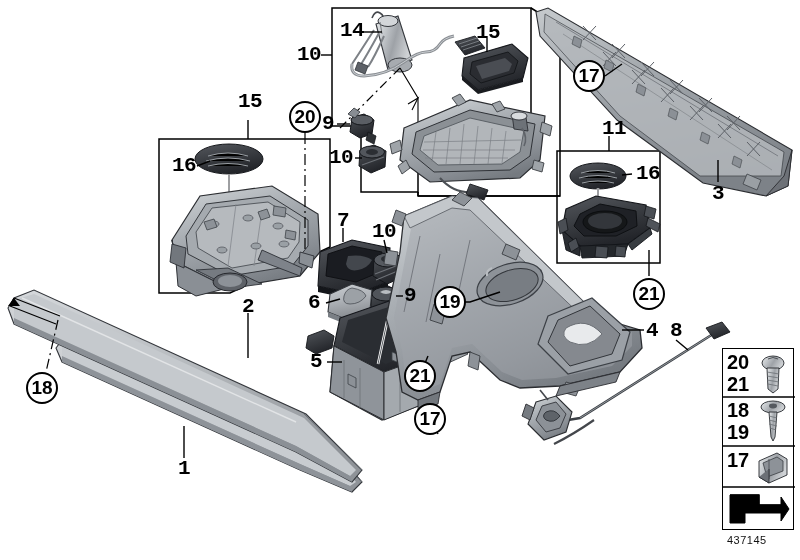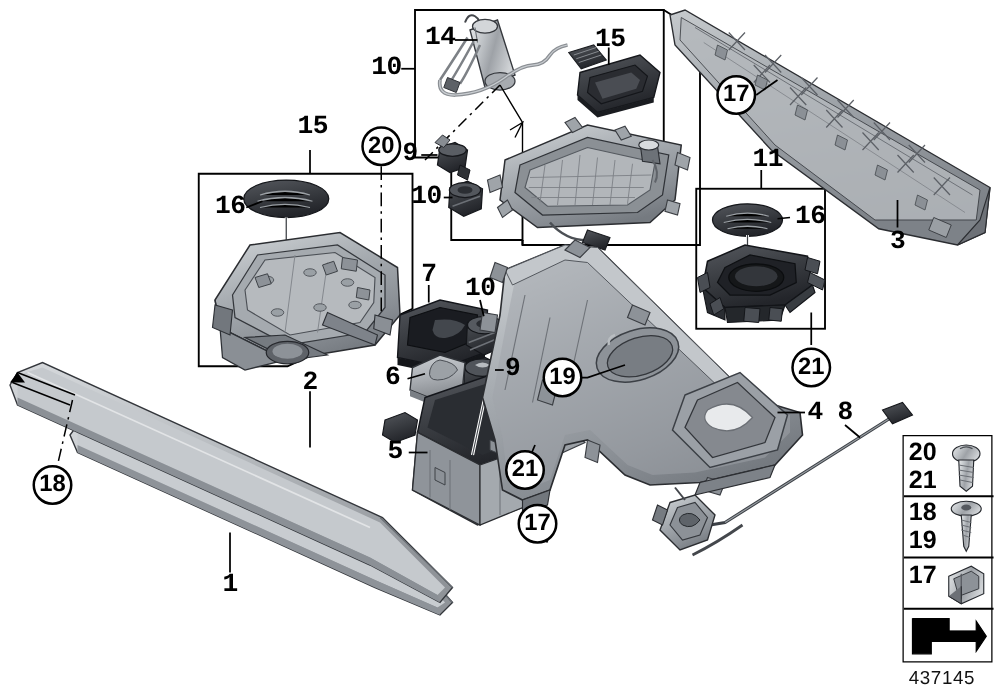--- a/index.html
+++ b/index.html
@@ -11,21 +11,21 @@
        font-family:Liberation Mono, monospace;white-space:nowrap;}
   .lbl-num{font-size:21px;letter-spacing:-0.5px;}
   .circ{position:absolute;width:32px;height:32px;border:2.4px solid #000;
         border-radius:50%;background:#fff;box-sizing:border-box;
         display:flex;align-items:center;justify-content:center;
         font-weight:bold;font-size:19px;color:#000;
         font-family:"Liberation Sans",sans-serif;}
   .leg{position:absolute;border:1.6px solid #000;box-sizing:border-box;background:#fff;}
   .legnum{position:absolute;font-weight:bold;font-size:20px;color:#000;
           font-family:"Liberation Sans",sans-serif;}
-  .imgno{position:absolute;font-size:15px;color:#111;letter-spacing:0.5px;
+  .imgno{position:absolute;font-size:11px;color:#111;letter-spacing:0.5px;
          font-family:"Liberation Sans",sans-serif;}
 </style>
 </head>
 <body>
 
 <div id="stage">
 
 <svg id="diagram" viewBox="0 0 800 560">
   <defs>
     <linearGradient id="gTrim" x1="0" y1="0" x2="0.3" y2="1">

